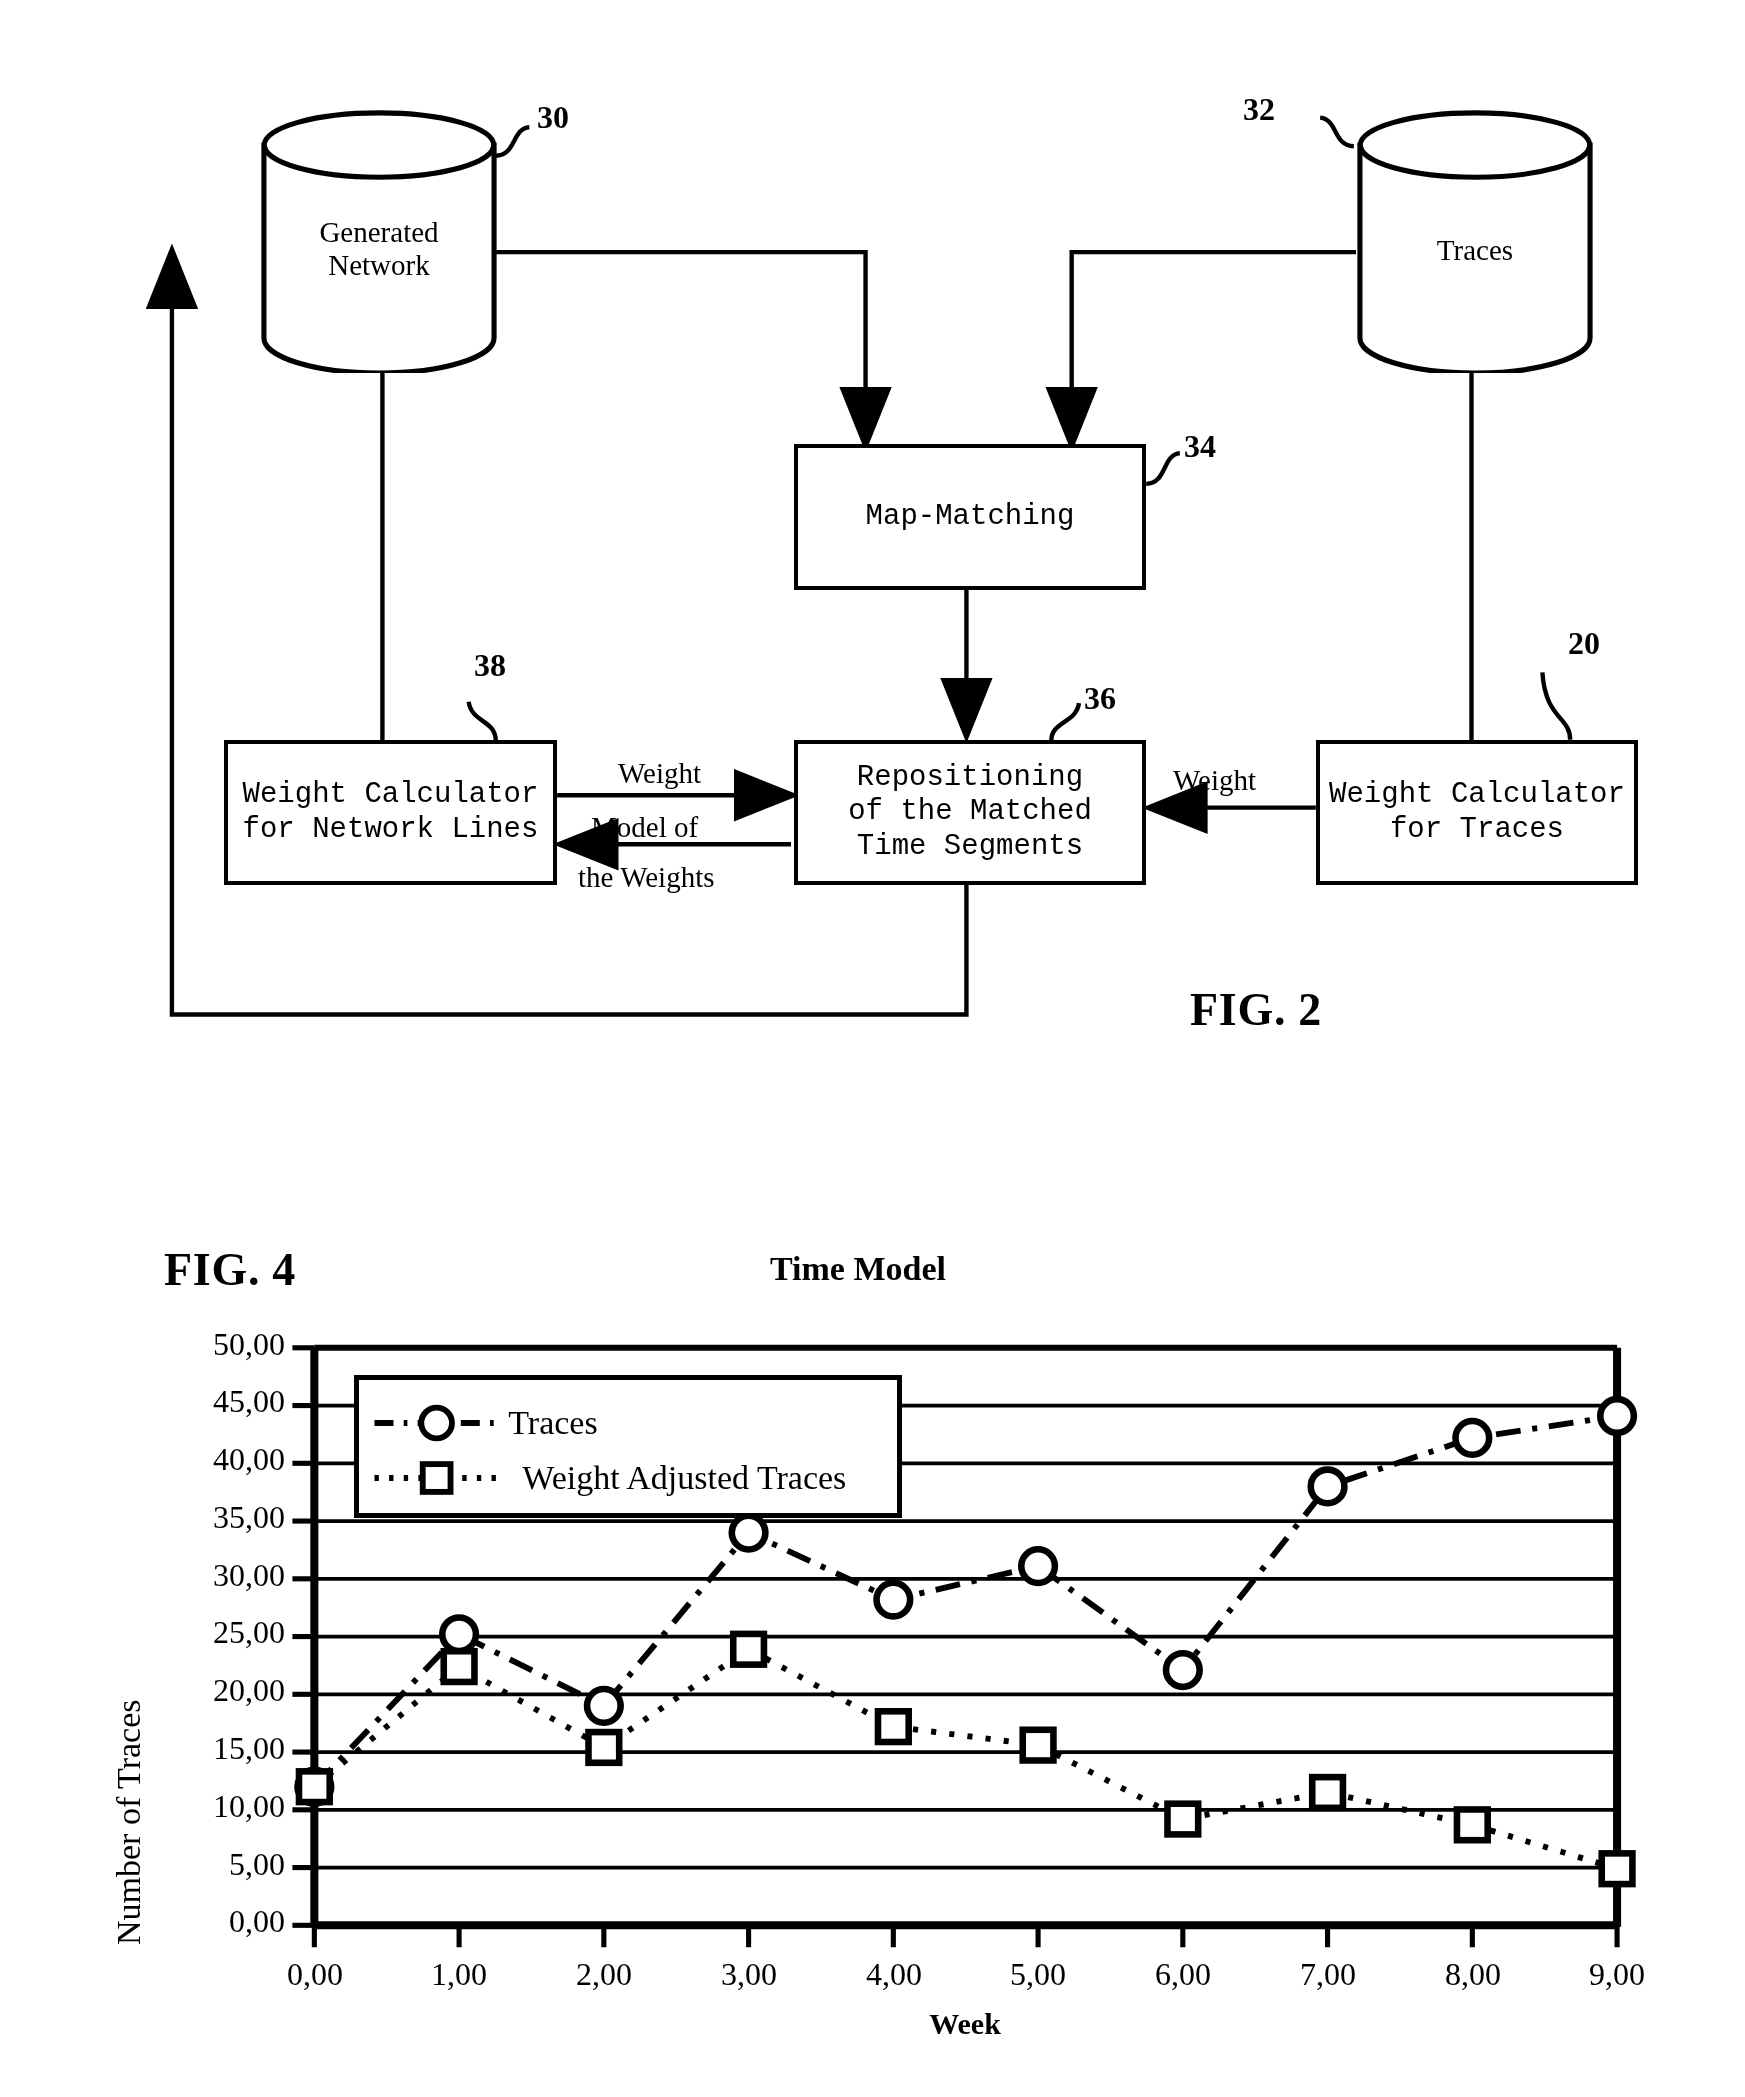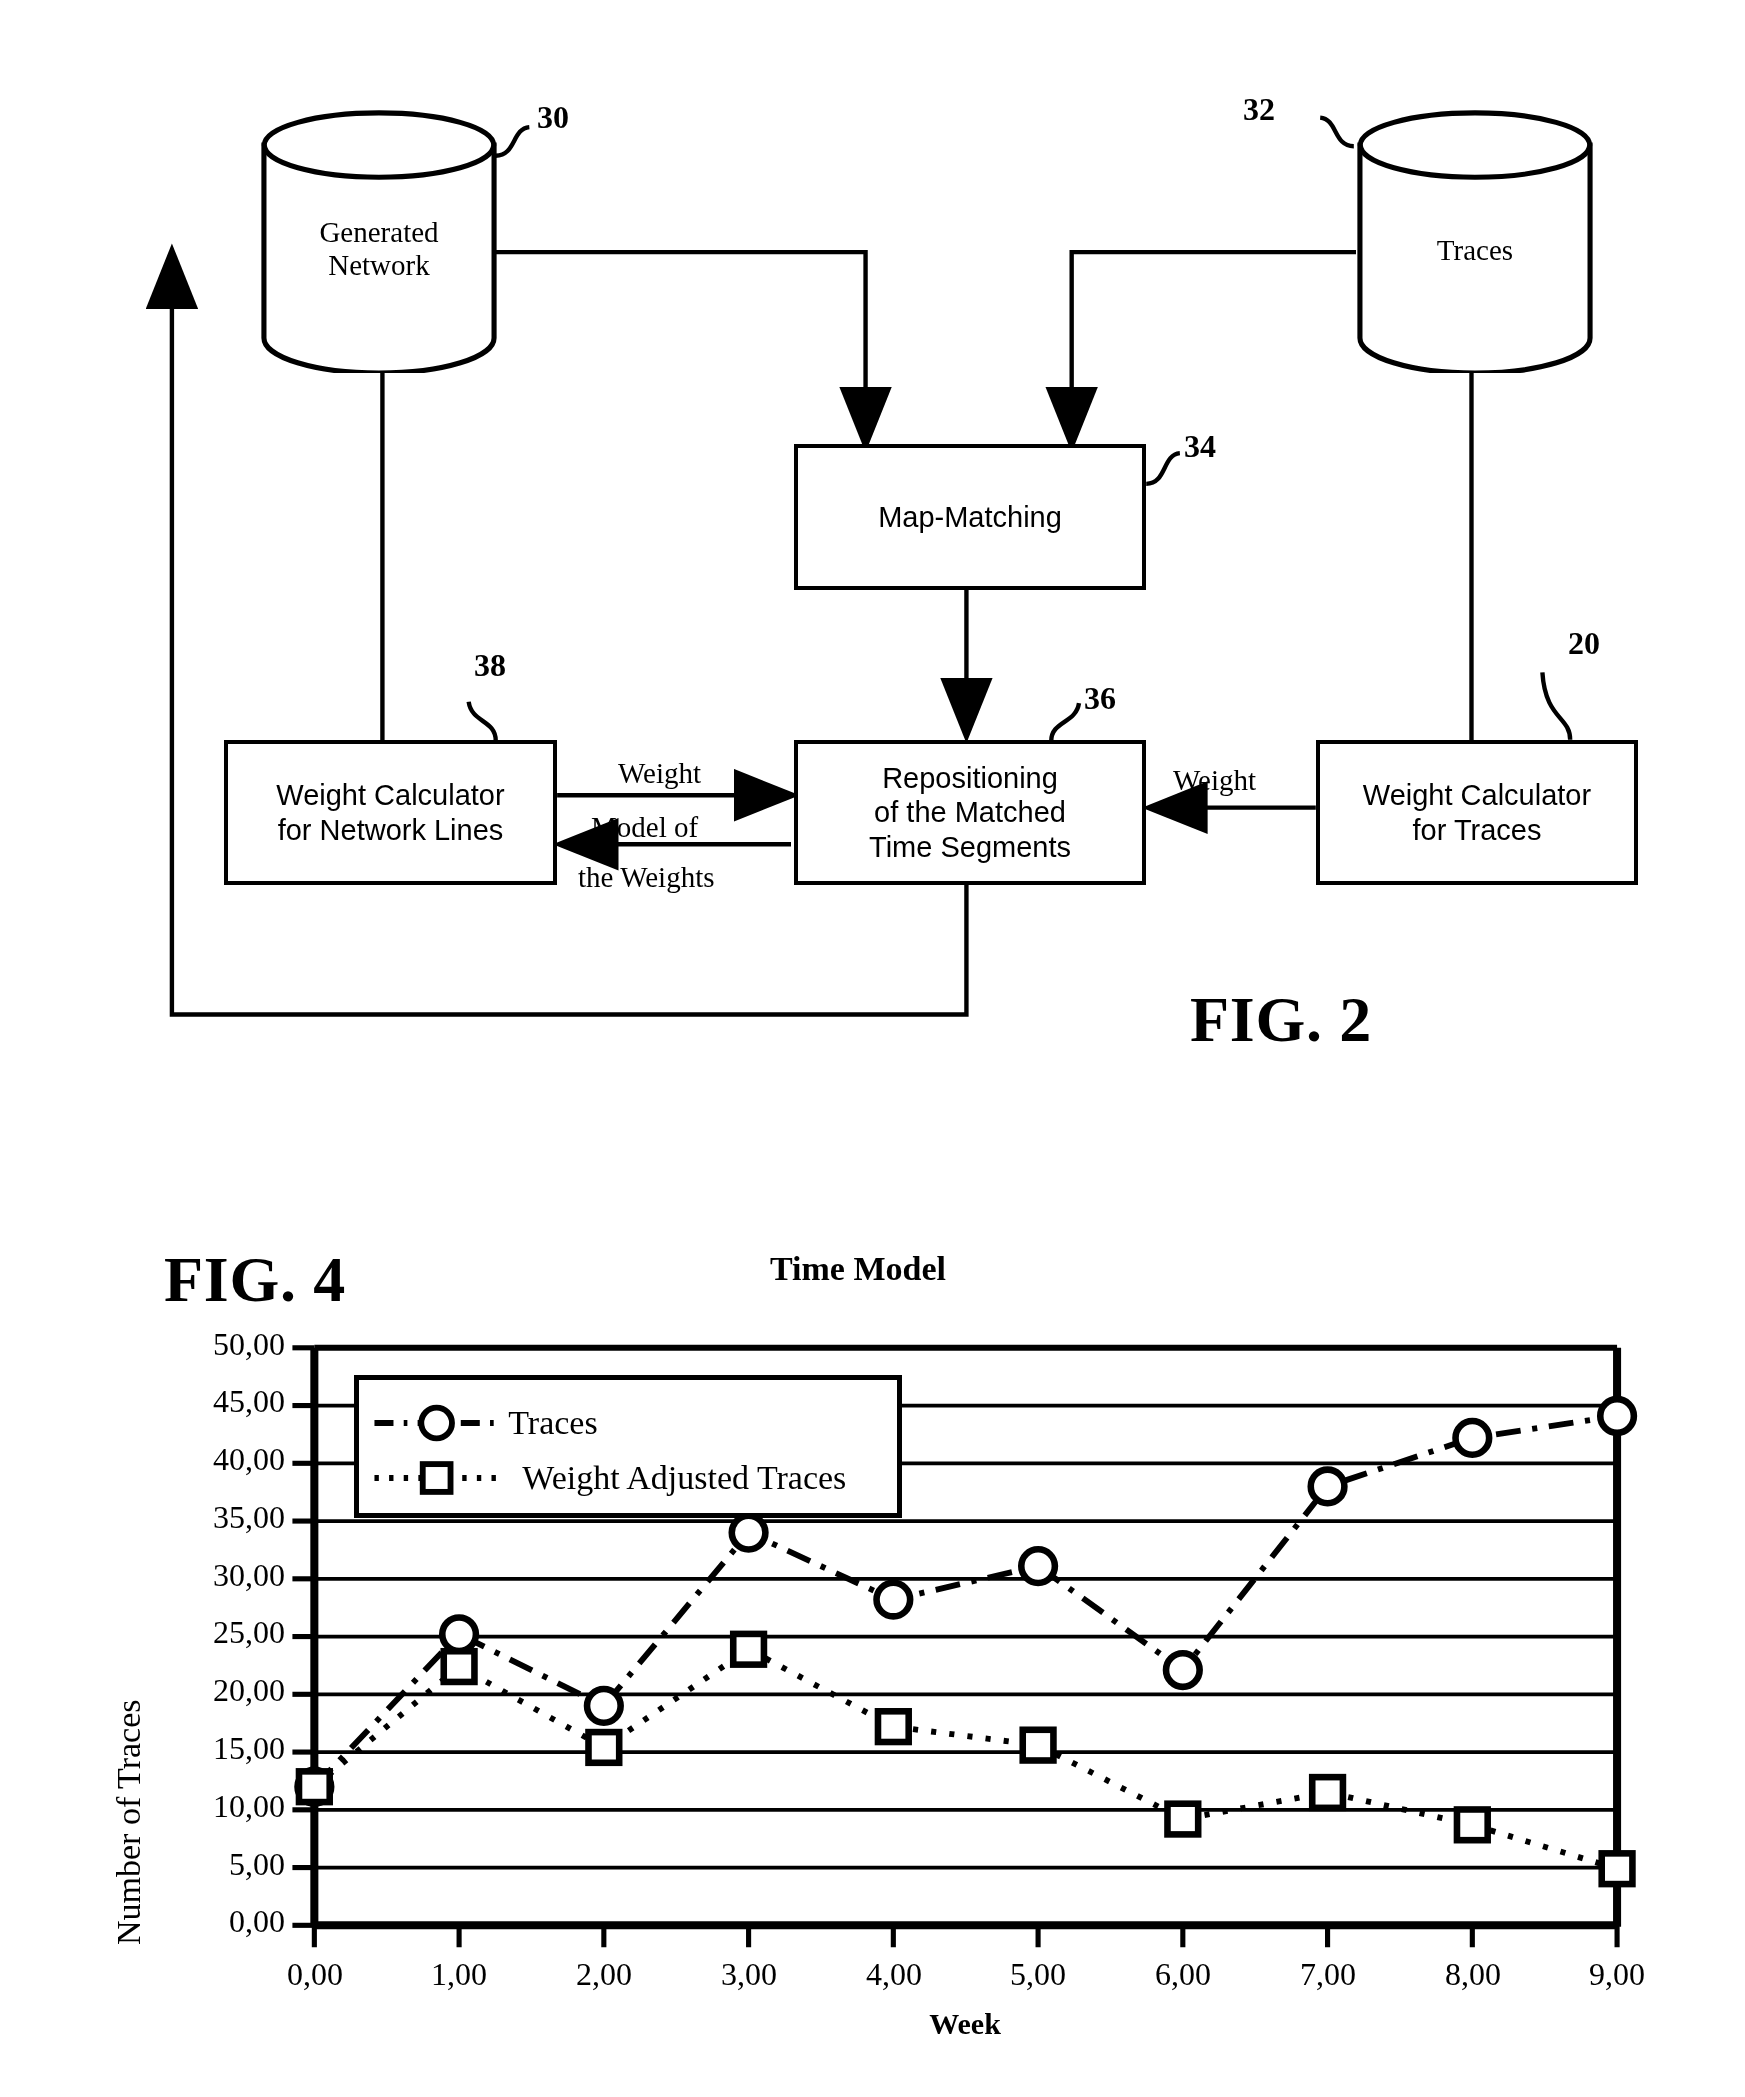--- a/index.html
+++ b/index.html
@@ -6,27 +6,27 @@
   body{width:1745px;height:2097px;position:relative;font-family:"Liberation Serif",serif;color:#000;overflow:hidden;}
 
   .abs{position:absolute;}
 
   
   .cyl{position:absolute;}
   .cyl svg{display:block;}
   .cyl-label{position:absolute;left:0;right:0;text-align:center;font-size:29px;line-height:1.15;font-family:"Liberation Serif",serif;}
 
   .pbox{position:absolute;border:4.4px solid #000;background:#fff;display:flex;align-items:center;justify-content:center;text-align:center;box-sizing:border-box;}
-  .pbox span{font-size:29px;line-height:1.18;font-family:Liberation Sans, sans-serif;display:block;}
+  .pbox span{font-size:29px;line-height:1.18;font-family:Liberation Mono, monospace;display:block;}
 
   .refnum{position:absolute;font-weight:bold;font-size:32px;font-family:"Liberation Serif",serif;}
 
   .edge-label{position:absolute;font-size:29px;font-family:"Liberation Serif",serif;white-space:nowrap;}
 
-  .figlabel{position:absolute;font-weight:bold;font-size:64px;letter-spacing:0.7px;font-family:"Liberation Serif",serif;white-space:nowrap;}
+  .figlabel{position:absolute;font-weight:bold;font-size:46px;letter-spacing:0.7px;font-family:"Liberation Serif",serif;white-space:nowrap;}
 
   #lines2, #leaders2 {position:absolute;left:0;top:0;pointer-events:none;}
 
   
   #chartwrap{position:absolute;left:0;top:1170px;width:1745px;height:928px;}
   .chart-title{position:absolute;font-weight:bold;font-size:34px;font-family:"Liberation Serif",serif;white-space:nowrap;}
   .axis-tick-y{position:absolute;font-size:32px;font-family:"Liberation Serif",serif;text-align:right;white-space:nowrap;}
   .axis-tick-x{position:absolute;font-size:32px;font-family:"Liberation Serif",serif;text-align:center;white-space:nowrap;}
   .axis-title-x{position:absolute;font-weight:bold;font-size:30px;font-family:"Liberation Serif",serif;white-space:nowrap;}
   .axis-title-y{position:absolute;font-size:34px;font-family:"Liberation Serif",serif;white-space:nowrap;transform-origin:0 0;transform:rotate(-90deg);}

